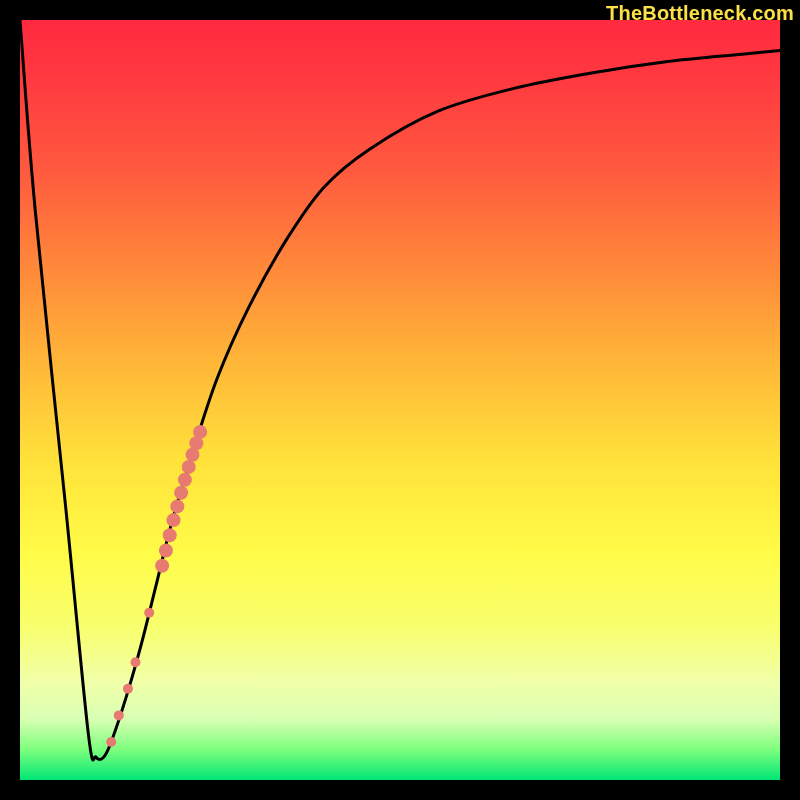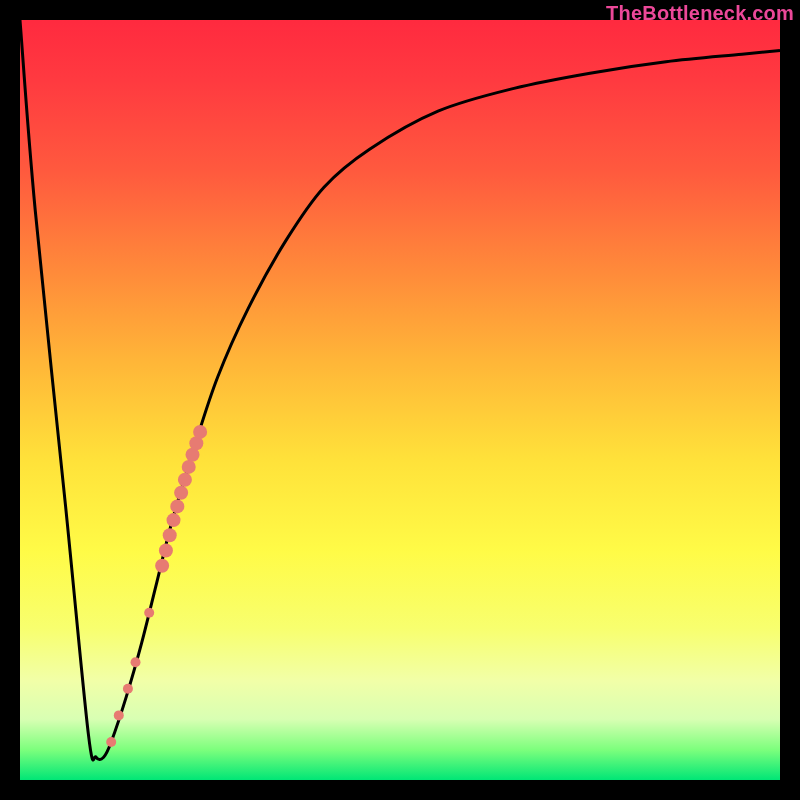--- a/index.html
+++ b/index.html
@@ -36,21 +36,21 @@
       #7dff7d 96%,
       #00e676 100%
     );
   }
   .watermark {
     position: absolute;
     top: 2px;
     right: 6px;
     font-size: 20px;
     font-weight: 600;
-    color: #ec4899;
+    color: #fde047;
     letter-spacing: 0.2px;
     z-index: 10;
   }
   svg.curve-layer {
     position: absolute;
     left: 0;
     top: 0;
     width: 760px;
     height: 760px;
     overflow: visible;

